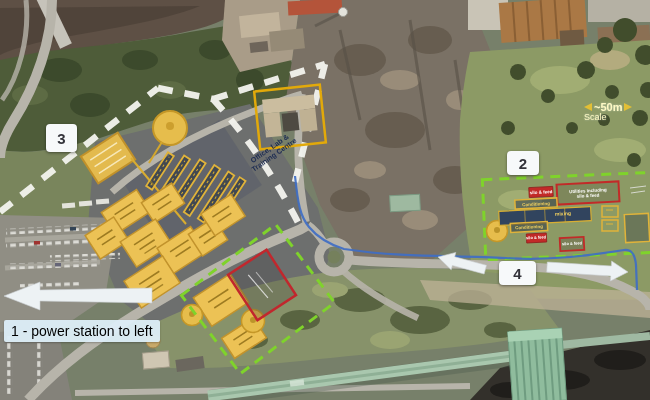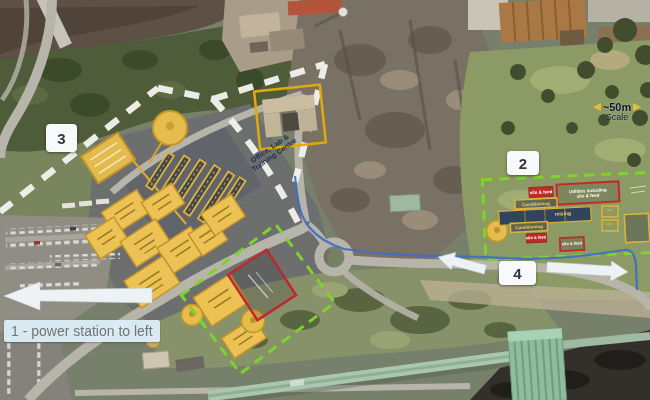--- a/index.html
+++ b/index.html
@@ -3,23 +3,23 @@
 <meta charset="utf-8">
 <style>
   html,body{margin:0;padding:0;background:#222;}
   .stage{position:relative;width:650px;height:400px;overflow:hidden;
          font-family:"Liberation Sans","DejaVu Sans",sans-serif;background:#77806a;}
   .stage svg{position:absolute;left:0;top:0;}
   .overlay{position:absolute;z-index:5;}
   .marker{display:flex;align-items:center;justify-content:center;
           background:#f7f9fa;border-radius:4px;box-shadow:0 1px 3px rgba(0,0,0,.45);
           color:#33333a;font-weight:bold;font-size:15px;}
-  .note{background:rgba(221,238,248,.95);color:#737373;font-size:14px;
+  .note{background:rgba(221,238,248,.95);color:#000000;font-size:14px;
         padding:3px 7px;border-radius:2px;box-shadow:0 1px 2px rgba(0,0,0,.25);white-space:nowrap;}
-  .scalebox{display:flex;flex-direction:column;align-items:center;color:#0f172a;}
+  .scalebox{display:flex;flex-direction:column;color:#fef9c3;}
   .scalerow{display:flex;align-items:center;gap:2px;}
   .scaledist{font-size:11px;font-weight:bold;text-shadow:0 0 2px rgba(230,240,240,.6);}
   .scalecap{font-size:9px;font-weight:normal;margin-top:-1px;text-shadow:0 0 2px rgba(230,240,240,.6);}
   .tri{width:0;height:0;border-top:4px solid transparent;border-bottom:4px solid transparent;}
   .tri.l{border-right:8px solid #e2bf35;}
   .tri.r{border-left:8px solid #e2bf35;}
   .rotlabel{color:#1d2c52;font-weight:bold;text-align:center;line-height:1.08;}
   .tiny{position:absolute;text-align:center;line-height:1.15;font-weight:bold;
         transform-origin:center center;}
   .t-red{color:#ffffff;}

